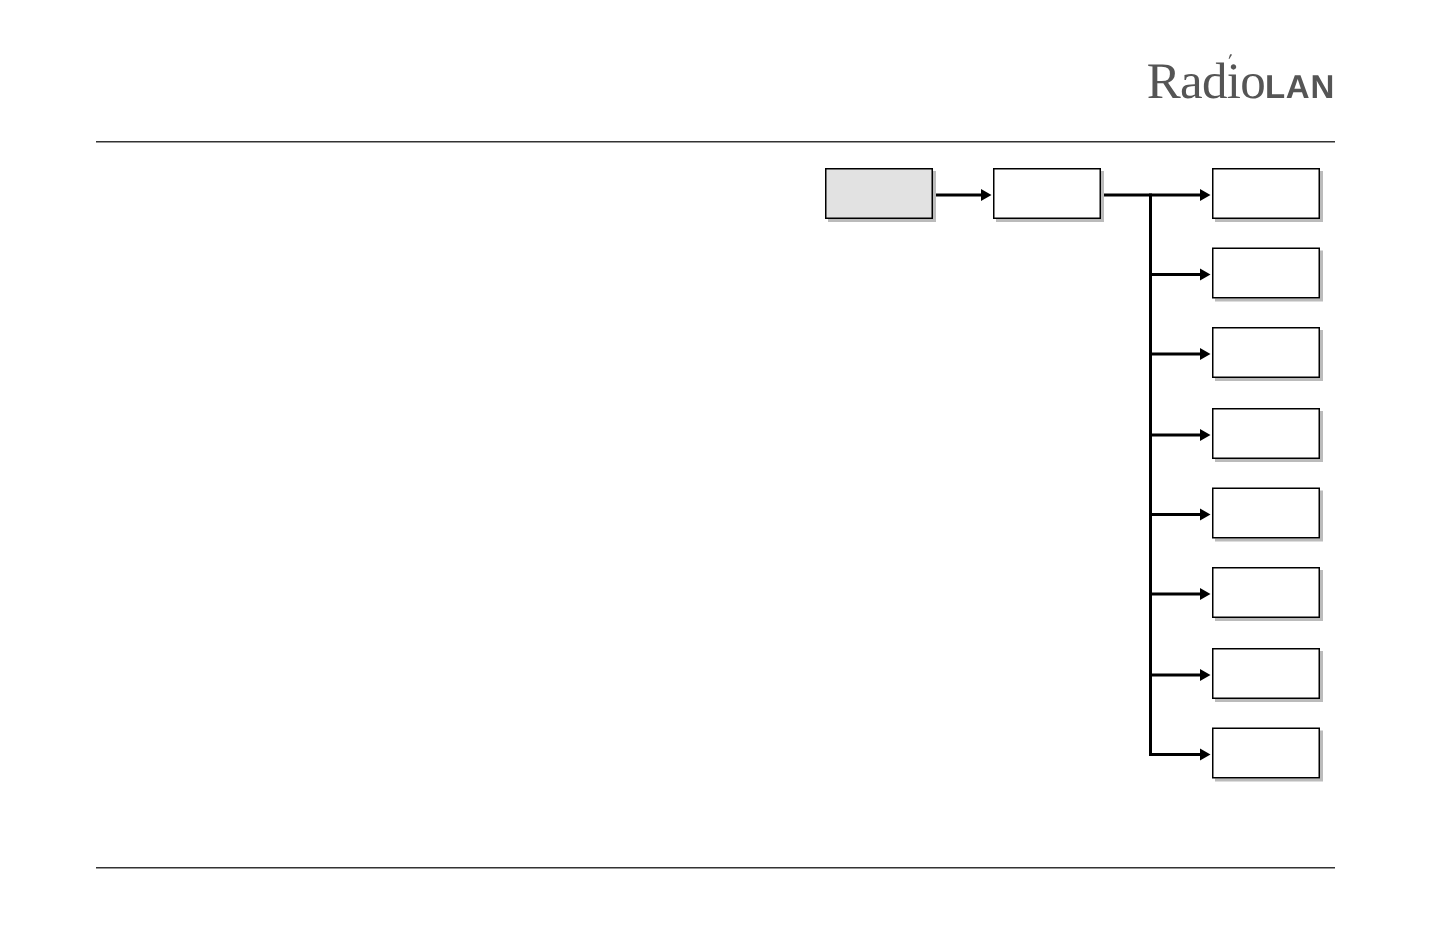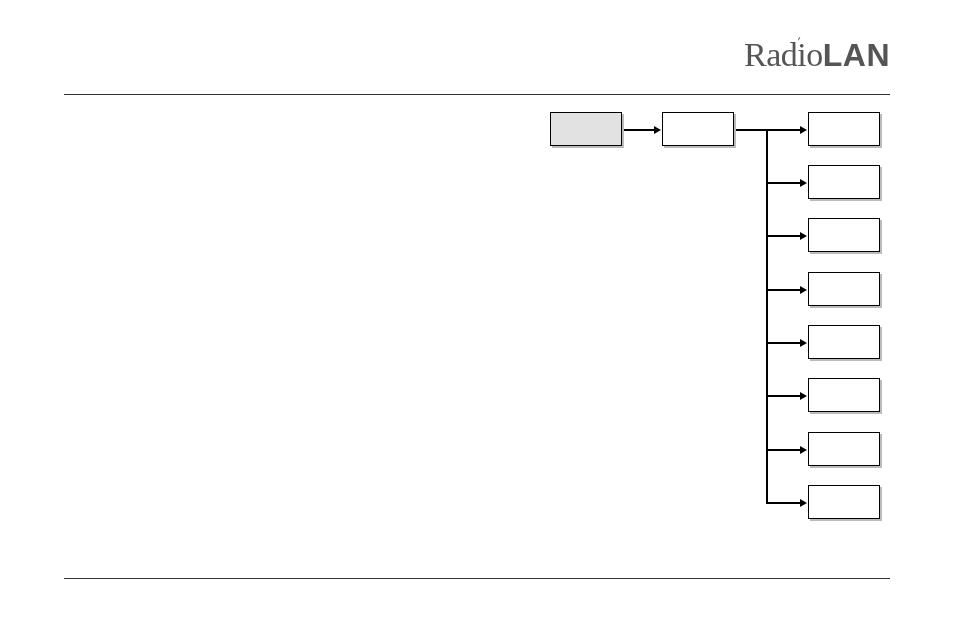--- a/index.html
+++ b/index.html
@@ -20,21 +20,21 @@
     top: 36px;
     right: 64px;
     font-size: 34px;
     color: #555;
     letter-spacing: -0.5px;
     font-family: Georgia, serif;
   }
   .logo .bold {
     font-family: Arial, Helvetica, sans-serif;
     font-weight: 900;
-    font-size: 32px;
+    font-size: 22px;
     letter-spacing: 0.5px;
   }
   .logo .accent {
     position: absolute;
     top: -2px;
     left: 52px;
     font-size: 14px;
     color: #555;
     font-style: italic;
     transform: rotate(12deg);

